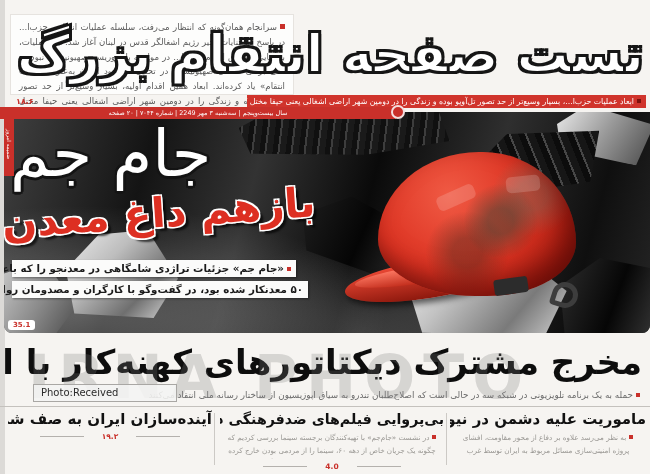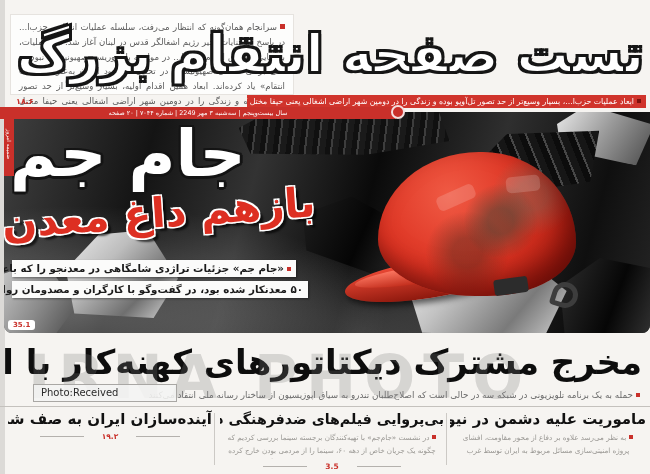--- a/index.html
+++ b/index.html
@@ -63,21 +63,21 @@
     background:linear-gradient(100deg,#1d1d1d,#050505 50%,#333);
     clip-path:polygon(0 40%,35% 0,100% 30%,80% 100%,10% 88%); }
   .ch-h { left:-6px; top:148px; width:78px; height:78px; z-index:1;
     background:linear-gradient(120deg,#cfcfcf,#8a8a8a 55%,#4a4a4a);
     clip-path:polygon(0 20%,60% 0,100% 60%,70% 100%,0 100%); }
 
   .ribbon { position:absolute; left:0; top:0; width:10px; height:64px; background:#c9302a; z-index:8;
     color:#fff; font-size:5.5px; writing-mode:vertical-rl; text-align:center; line-height:10px; }
 
   .logo { position:absolute; left:6px; top:-4px; z-index:5; direction:rtl; white-space:nowrap;
-    font-size:64px; font-weight:bold; color:#fff; line-height:92px;
+    font-size:64px; font-weight:normal; color:#fff; line-height:92px;
     text-shadow:-2px -2px 0 #141414, 2px -2px 0 #141414, -2px 2px 0 #141414, 2px 2px 0 #141414,
                 0 3px 0 #141414, 3px 0 0 #141414; }
 
   .photo-headline { position:absolute; left:0px; top:84px; z-index:7; direction:rtl; white-space:nowrap;
     transform:rotate(-4deg); transform-origin:left bottom;
     font-size:41px; font-weight:bold; color:#dd2f22; line-height:56px;
     text-shadow:-1.5px -1.5px 0 #fff, 1.5px -1.5px 0 #fff, -1.5px 1.5px 0 #fff, 1.5px 1.5px 0 #fff,
                 4px 4px 2px rgba(0,0,0,.65); }
 
   .strip { position:absolute; z-index:6; background:#fbfbfa; direction:rtl; text-align:right;
@@ -202,21 +202,21 @@
   <div class="story story-right">
     <h3>ماموریت علیه دشمن در نیویورک</h3>
     <div class="body"><span class="bullet sm"></span><span>به نظر می‌رسد علاوه بر دفاع از محور مقاومت، افشای پروژه امنیتی‌سازی مسائل مربوط به ایران توسط غرب مهم‌ترین دستورکار ویژه رئیس‌جمهور در نیویورک باشد</span></div>
   </div>
 
   <div class="story story-mid">
     <h3>بی‌پروایی فیلم‌های ضدفرهنگی در سینمای ایران</h3>
     <div class="body"><span class="bullet sm"></span><span>در نشست «جام‌جم» با تهیه‌کنندگان برجسته سینما بررسی کردیم که چگونه یک جریان خاص از دهه ۶۰، سینما را از مردمی بودن خارج کرده و در روندی تکاملی امروز عامل تولید فیلم‌های ضدفرهنگی شده است</span></div>
     <div class="marker">
       <span class="line"></span>
-      <span class="num">3.5</span>
+      <span class="num">4.0</span>
       <span class="line"></span>
     </div>
   </div>
 
   <div class="story story-left">
     <h3>آینده‌سازان ایران به صف شدند</h3>
     <div class="marker">
       <span class="line"></span>
       <span class="num">۱۹.۲</span>
       <span class="line"></span>

